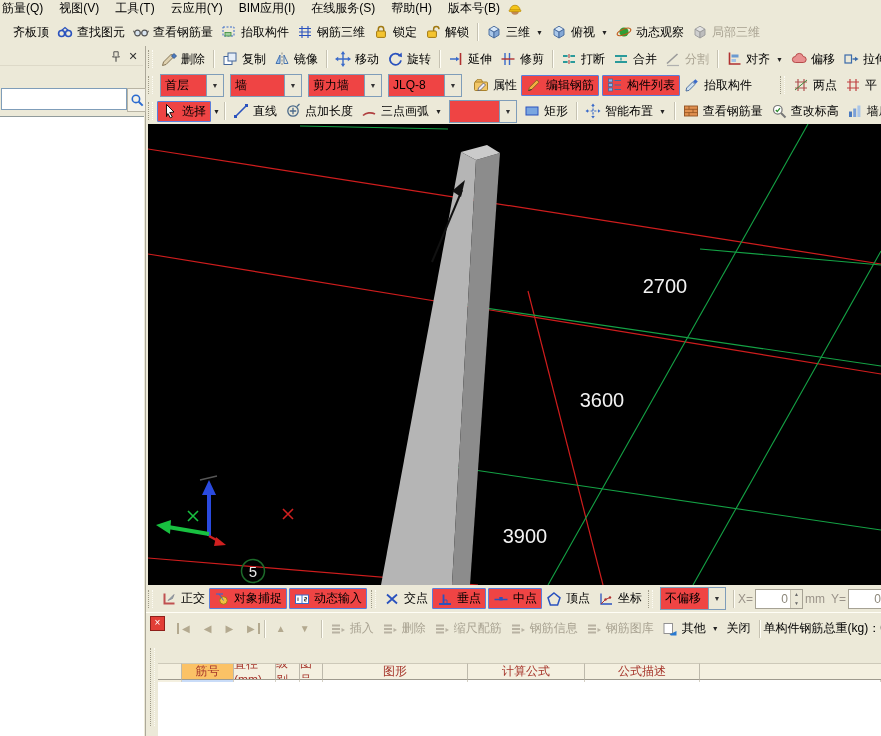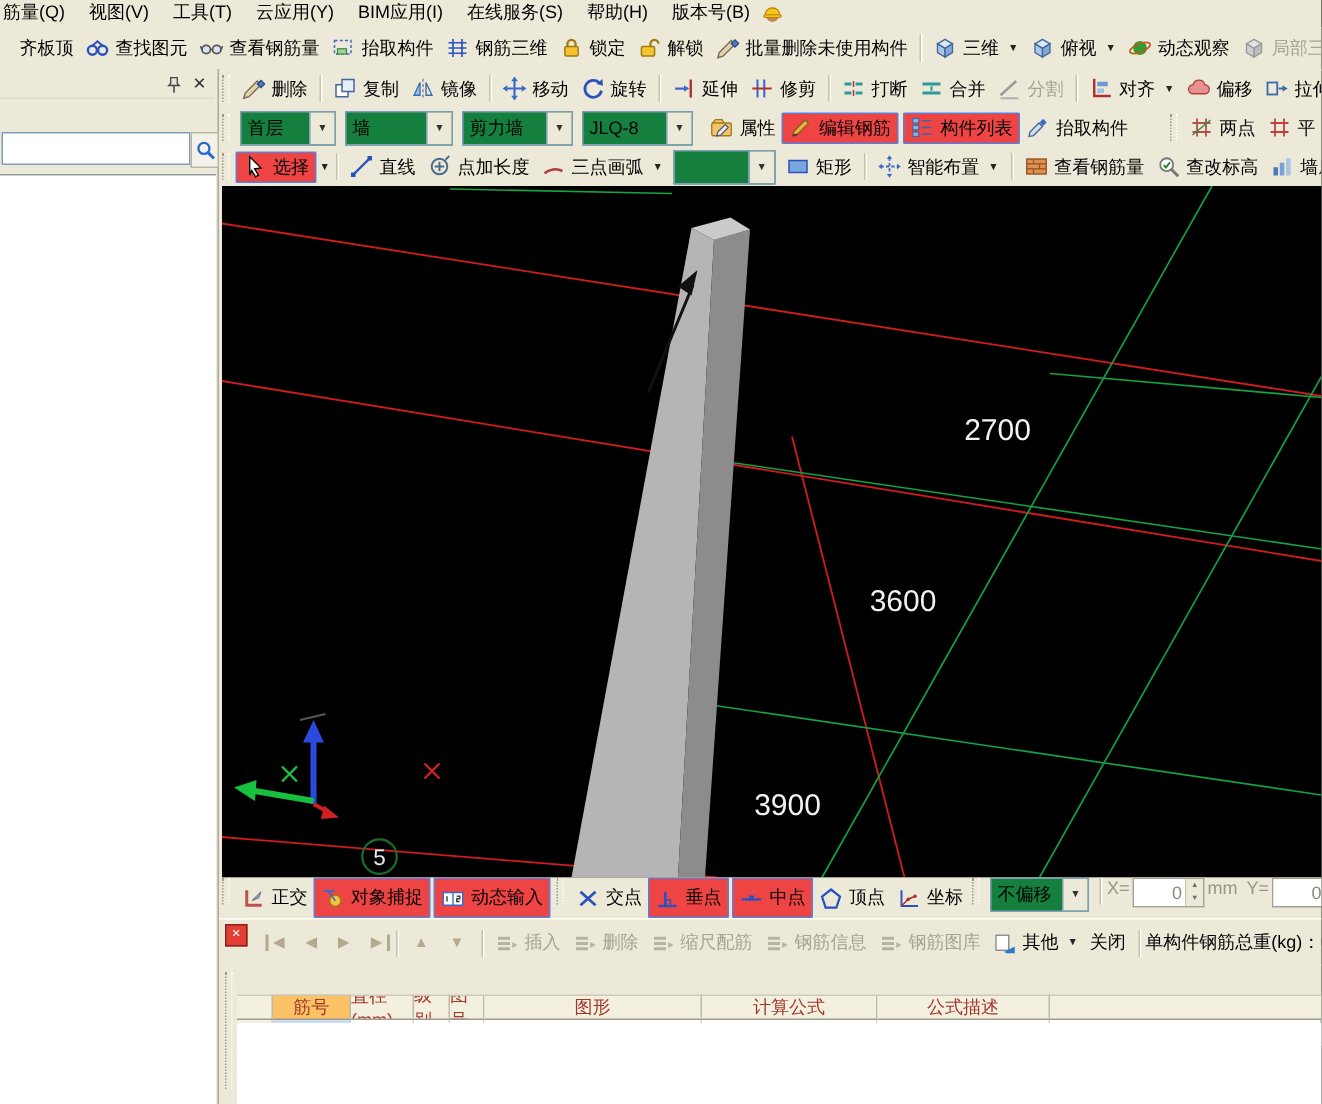--- a/index.html
+++ b/index.html
@@ -17,35 +17,35 @@
   .tb3{left:146px;top:72px;width:735px;height:26px}
   .tb4{left:146px;top:98px;width:735px;height:26px}
   .grip{width:3px;height:18px;border-left:1px dotted #9e9a87;border-right:1px dotted #fdfcf5;margin:0 4px 0 2px;flex:0 0 auto}
   .sep{width:1px;height:18px;background:#c6c2b2;box-shadow:1px 0 0 #fffef6;margin:0 4px;flex:0 0 auto}
   .tbtn{display:inline-flex;align-items:center;gap:4px;padding:2px 4px;flex:0 0 auto}
   .tbtn.boxed{border:1px solid #5a7edc;background:#ef4444;border-radius:1px;padding:1px 4px}
   .tbtn.disabled{color:#a8a291}
   .ic{width:16px;height:16px;flex:0 0 auto}
   .ic14{width:14px;height:14px;flex:0 0 auto}
   .dd{font-size:7px;color:#222;margin-left:2px;flex:0 0 auto}
-  .combo{display:inline-flex;align-items:center;height:21px;background:#15803d;border:1px solid #7f9db9;margin:0 3px;flex:0 0 auto}
+  .combo{display:inline-flex;align-items:center;height:21px;background:#ef4444;border:1px solid #7f9db9;margin:0 3px;flex:0 0 auto}
   .combo .val{padding:0 4px;flex:1 1 auto;overflow:hidden}
   .combo .cbtn{width:16px;align-self:stretch;background:#ece9d8;border-left:1px solid #7f9db9;display:flex;align-items:center;justify-content:center;font-size:7px;color:#333}
   
   .lpanel{left:0;top:46px;width:145px;height:690px;background:#ece9d8;border-right:1px solid #aca899}
   .lp-head{position:absolute;top:2px;left:0;width:143px;height:18px;display:flex;justify-content:flex-end;align-items:center;gap:3px;padding-right:3px;box-sizing:border-box;border-bottom:1px solid #ddd9c8}
   .lp-x{font-size:11px;color:#333;width:14px;text-align:center;line-height:13px}
   .lp-search{position:absolute;top:42px;left:1px;display:flex;align-items:stretch}
   .lp-input{width:118px;height:20px;border:1px solid #7f9db9;background:#fff;outline:none;font:12px "Liberation Sans",sans-serif;padding:0 3px}
   .lp-sbtn{width:19px;height:24px;border:1px solid #b8b4a4;background:#f4f2e8;display:flex;align-items:center;justify-content:center;box-sizing:border-box}
   .lp-list{position:absolute;top:70px;left:0;width:144px;height:619px;background:#fff;border-top:1px solid #919b9c}
   
   .viewport{left:148px;top:124px;width:733px;height:461px;background:#000}
   
-  .snapbar{left:146px;top:585px;width:735px;height:27px;display:flex;background:#ece9d8;overflow:hidden;white-space:nowrap}
+  .snapbar{left:146px;top:585px;width:735px;height:27px;display:flex;align-items:center;background:#ece9d8;overflow:hidden;white-space:nowrap}
   .snap-grey{color:#9a9389}
   .spin{display:inline-flex;align-items:stretch;width:52px;height:18px;border:1px solid #a6a294;background:#fff;margin:0 2px}
   .spin input{flex:1;border:none;outline:none;text-align:right;color:#8d887b;font:12px "Liberation Sans",sans-serif;padding:0 2px;width:30px;background:#fff}
   .spin .arrows{width:11px;display:flex;flex-direction:column;border-left:1px solid #c8c4b4}
   .spin .arrows div{flex:1;font-size:5px;line-height:8px;text-align:center;color:#6a6a6a;background:#ece9d8}
   
   .editbar{left:146px;top:612px;width:735px;height:31px;display:flex;align-items:center;background:#ece9d8;border-top:1px solid #fffef6;overflow:hidden;white-space:nowrap}
   .redx{width:13px;height:13px;background:#e23e36;border:1px solid #8e1f1a;color:#fff;font-size:10px;line-height:11px;text-align:center;margin:0 6px 10px 4px;flex:0 0 auto}
   .nav{color:#b3a98f;font-size:10px;padding:0 7px;flex:0 0 auto}
   .nav.first{border-left:2px solid #b3a98f;padding-left:3px;margin-left:6px}
@@ -335,26 +335,20 @@
         <use href="#i-lock"></use>
       </svg>
       <span>锁定</span>
     </span>
   <span class="tbtn">
       <svg class="ic">
         <use href="#i-unlock"></use>
       </svg>
       <span>解锁</span>
     </span>
-  <span class="tbtn">
-      <svg class="ic">
-        <use href="#i-brush"></use>
-      </svg>
-      <span>批量删除未使用构件</span>
-    </span>
   <span class="sep"></span>
   <span class="tbtn">
       <svg class="ic">
         <use href="#i-cube"></use>
       </svg>
       <span>三维</span>
       <span class="dd">▼</span>
     </span>
   <span class="tbtn">
       <svg class="ic">

